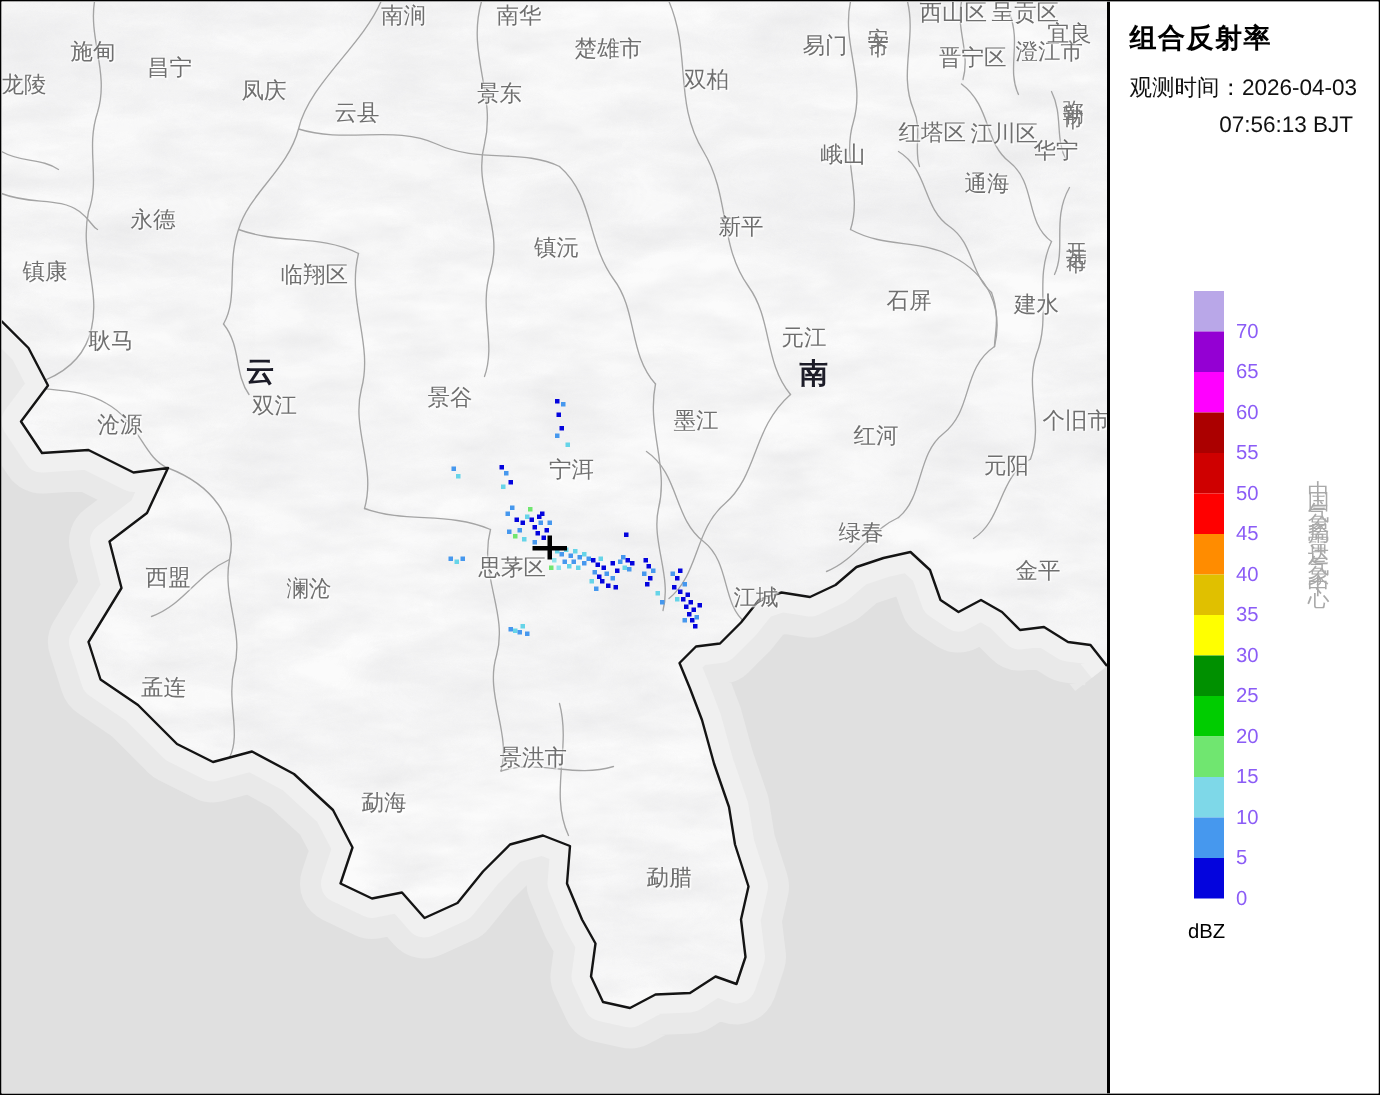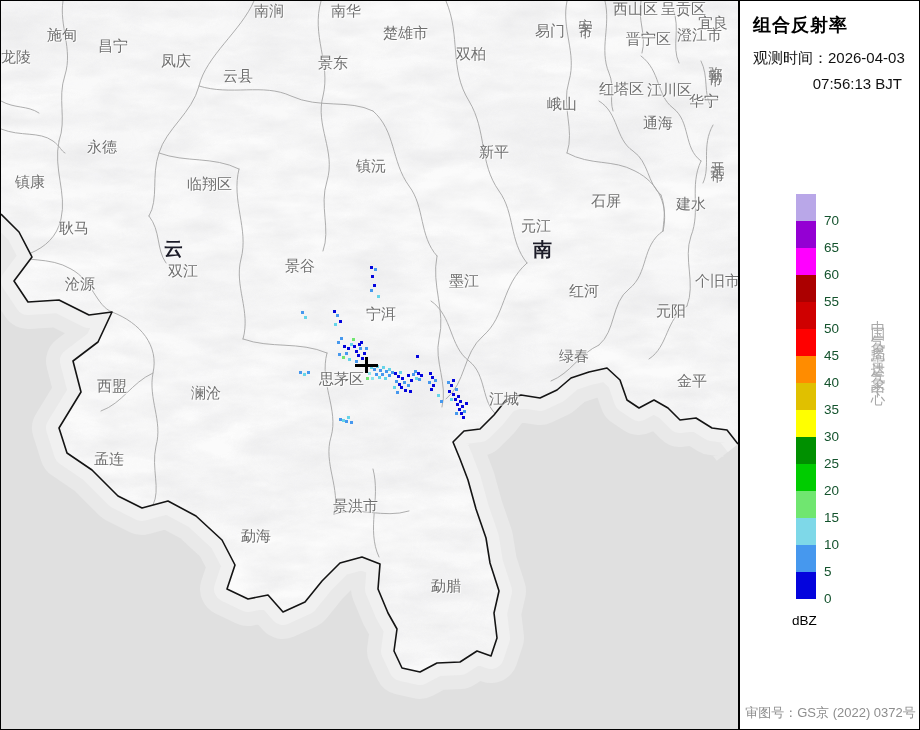--- a/index.html
+++ b/index.html
@@ -36,21 +36,21 @@
     box-sizing:border-box;border-left:2px solid #000;background:#fff;
   }
   #panel-header{padding:10px 12px 0 13px;}
   #panel-title{font-size:18px;font-weight:bold;color:#000;margin:2px 0 12px 0;letter-spacing:1px;}
   .info-row{font-size:15px;color:#111;margin:7px 0;white-space:nowrap;}
   .info-row .lab{color:#111;}
   #time-line2{font-size:15px;color:#111;text-align:right;padding-right:7px;margin-top:4px;}
   #legend-bar{position:absolute;left:56px;top:193px;width:20px;}
   .seg{width:20px;height:27px;}
   .tick{
-    position:absolute;left:84px;font-size:13.5px;color:#14532d;line-height:1;
+    position:absolute;left:84px;font-size:13.5px;color:#8b5cf6;line-height:1;
     transform:translateY(-50%);
   }
   #dbz-label{position:absolute;left:52px;top:612px;font-size:13.5px;color:#000;}
   #watermark{
     position:absolute;left:128px;top:308px;height:230px;
     writing-mode:vertical-rl;letter-spacing:7px;
     font-size:14.5px;color:#a9a9a9;
   }
   #footer{
     position:absolute;left:0;bottom:7px;width:100%;text-align:center;
@@ -338,15 +338,14 @@
         <div class="tick" style="top: 490px;">20</div>
         <div class="tick" style="top: 517px;">15</div>
         <div class="tick" style="top: 544px;">10</div>
         <div class="tick" style="top: 571px;">5</div>
         <div class="tick" style="top: 598px;">0</div>
       </div>
     <div id="dbz-label">dBZ</div>
 
     <div id="watermark">中国气象局雷达气象中心</div>
 
-    <div id="footer">审图号：GS京 (2022) 0372号</div>
   </div>
 </div>
 
 </body></html>

